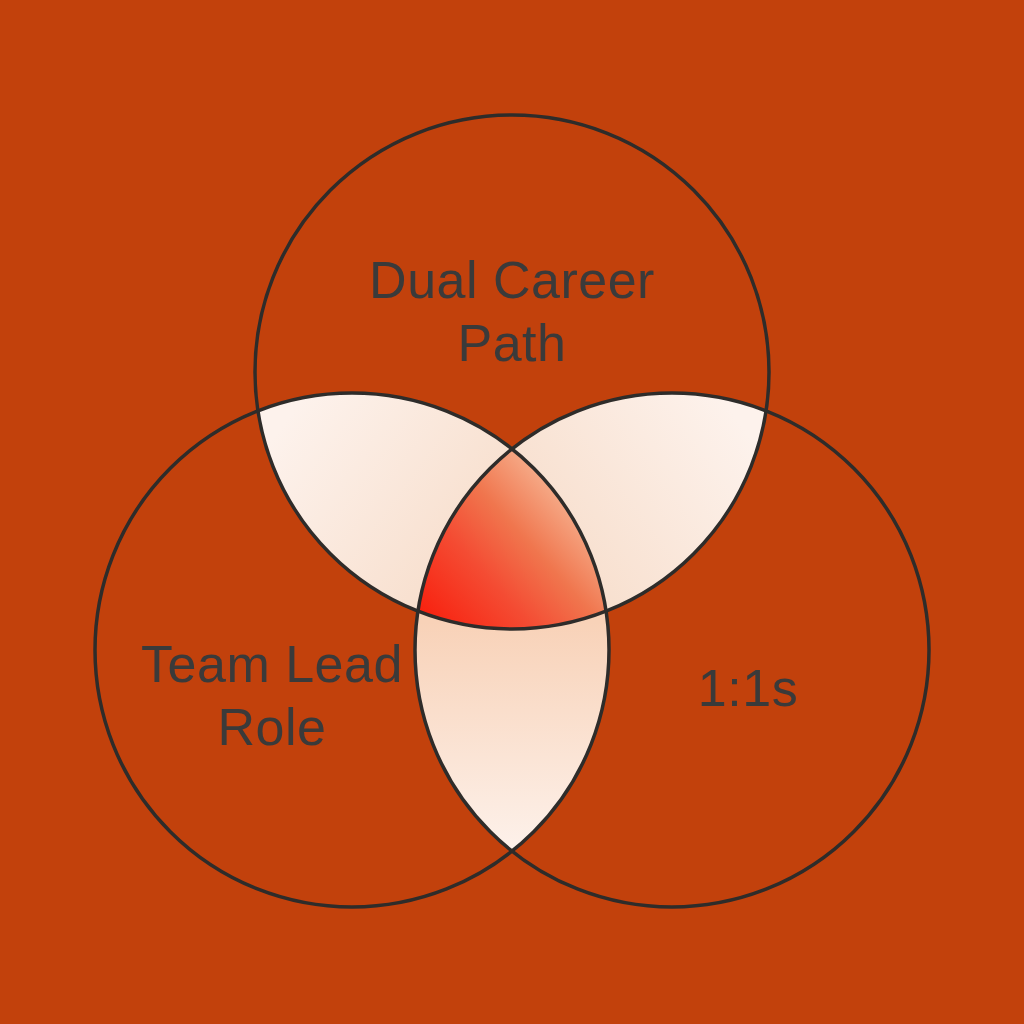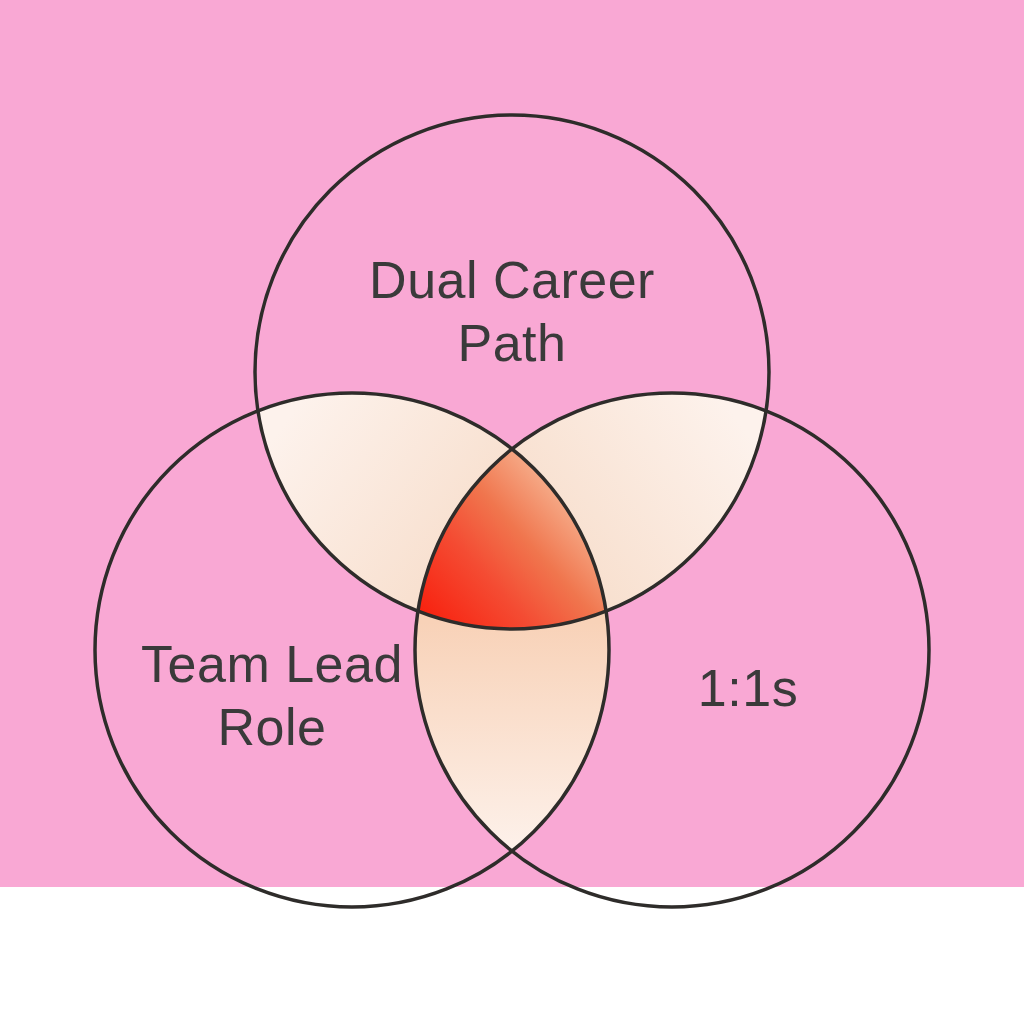--- a/index.html
+++ b/index.html
@@ -6,22 +6,22 @@
     margin: 0;
     padding: 0;
     width: 1024px;
     height: 1024px;
     background: #ffffff;
     overflow: hidden;
   }
   .stage {
     position: relative;
     width: 1024px;
-    height: 887px;
-    background: #f9a8d4;
+    height: 1024px;
+    background: #c2410c;
   }
   svg { display: block; }
   .outline {
     fill: none;
     stroke-width: 3.5px;
   }
   .label {
     font-family: "Liberation Sans", sans-serif;
     font-size: 52px;
     text-anchor: middle;

